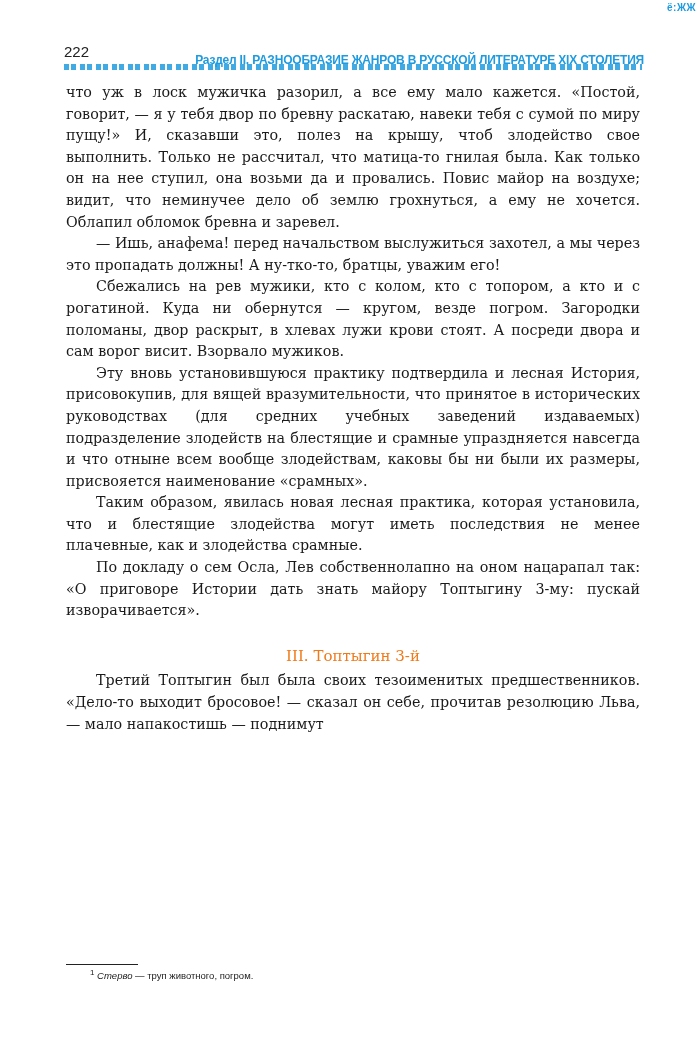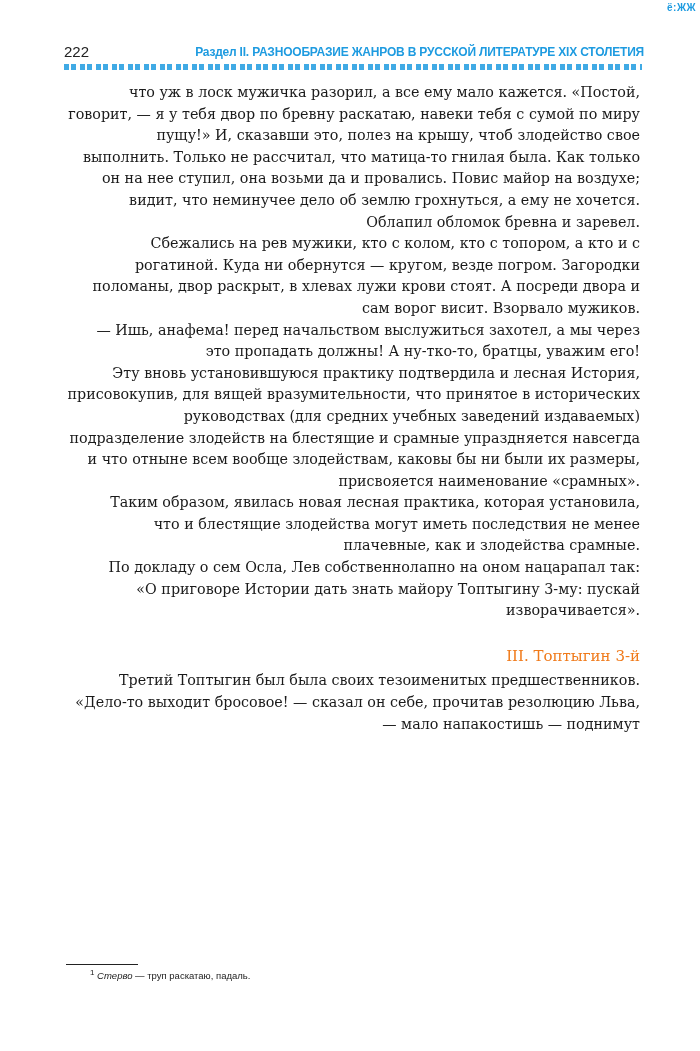--- a/index.html
+++ b/index.html
@@ -3,28 +3,28 @@
 <meta charset="utf-8">
 <style>
   html, body { margin: 0; padding: 0; background: #ffffff; }
   body { width: 700px; height: 1051px; position: relative; overflow: hidden;
          font-family: "DejaVu Serif", "Liberation Serif", serif; color: #1a1a1a; }
   .corner-mark { position: absolute; top: 2px; right: 4px; font-family: "Liberation Sans", sans-serif;
                  font-size: 10px; color: #1e9be0; font-weight: bold; letter-spacing: 0.5px; }
   .running-head { position: absolute; top: 43px; left: 64px; width: 580px; height: 18px; }
   .page-number { position: absolute; left: 0; top: 0; font-family: Liberation Sans, sans-serif;
                  font-size: 15px; color: #222; }
-  .section-title { position: absolute; right: 0; top: 2px; font-family: "Liberation Sans", sans-serif;
+  .section-title { position: absolute; right: 0; top: 10px; font-family: "Liberation Sans", sans-serif;
                    font-size: 12px; color: #1e9be0; font-weight: bold; letter-spacing: -0.2px; white-space: nowrap; text-align: center; }
   .ornament { position: absolute; top: 64px; left: 64px; width: 578px; height: 6px;
               background: repeating-linear-gradient(90deg, #1e9be0 0 5px, transparent 5px 7px, #1e9be0 7px 12px, transparent 12px 16px);
               opacity: 0.85; }
   .body-text { position: absolute; top: 82px; left: 66px; width: 574px;
                font-size: 14.3px; line-height: 21.6px; text-align: justify; }
-  .body-text p { margin: 0; text-indent: 0; text-align: right; }
+  .body-text p { margin: 0; text-indent: 0; }
   .body-text p.indent { text-indent: 30px; }
   .chapter-heading { text-align: center; color: #f07a1a; font-size: 15px; margin: 24px 0 3px 0 !important; text-indent: 0 !important; }
   sup { font-size: 8px; line-height: 0; }
   .footnote-rule { position: absolute; top: 964px; left: 66px; width: 72px; height: 1px; background: #222; }
   .footnote { position: absolute; top: 970px; left: 90px; font-family: "Liberation Sans", sans-serif;
               font-size: 9.5px; color: #222; }
   .footnote i { font-style: italic; }
 </style>
 </head>
 <body>
@@ -32,26 +32,26 @@
 <div class="corner-mark">ё:ЖЖ</div>
 
 <div class="running-head">
   <span class="page-number">222</span>
   <span class="section-title">Раздел II. РАЗНООБРАЗИЕ ЖАНРОВ В РУССКОЙ ЛИТЕРАТУРЕ XIX СТОЛЕТИЯ</span>
 </div>
 <div class="ornament"></div>
 
 <div class="body-text">
   <p>что уж в лоск мужичка разорил, а все ему мало кажется. «Постой, говорит, — я у тебя двор по бревну раскатаю, навеки тебя с сумой по миру пущу!» И, сказавши это, полез на крышу, чтоб злодейство свое выполнить. Только не рассчитал, что матица-то гнилая была. Как только он на нее ступил, она возьми да и провались. Повис майор на воздухе; видит, что неминучее дело об землю грохнуться, а ему не хочется. Облапил обломок бревна и заревел.</p>
+  <p class="indent">— Ишь, анафема! перед начальством выслужиться захотел, а мы через это пропадать должны! А ну-тко-то, братцы, уважим его!</p>
   <p class="indent">Сбежались на рев мужики, кто с колом, кто с топором, а кто и с рогатиной. Куда ни обернутся — кругом, везде погром. Загородки поломаны, двор раскрыт, в хлевах лужи крови стоят. А посреди двора и сам ворог висит. Взорвало мужиков.</p>
-  <p class="indent">— Ишь, анафема! перед начальством выслужиться захотел, а мы через это пропадать должны! А ну-тко-то, братцы, уважим его!</p>
   <p class="indent">Эту вновь установившуюся практику подтвердила и лесная История, присовокупив, для вящей вразумительности, что принятое в исторических руководствах (для средних учебных заведений издаваемых) подразделение злодейств на блестящие и срамные упраздняется навсегда и что отныне всем вообще злодействам, каковы бы ни были их размеры, присвояется наименование «срамных».</p>
   <p class="indent">Таким образом, явилась новая лесная практика, которая установила, что и блестящие злодейства могут иметь последствия не менее плачевные, как и злодейства срамные.</p>
   <p class="indent">По докладу о сем Осла, Лев собственнолапно на оном нацарапал так: «О приговоре Истории дать знать майору Топтыгину 3-му: пускай изворачивается».</p>
   <p class="chapter-heading">III. Топтыгин 3-й</p>
   <p class="indent">Третий Топтыгин был была своих тезоименитых предшественников. «Дело-то выходит бросовое! — сказал он себе, прочитав резолюцию Льва, — мало напакостишь — поднимут</p>
 </div>
 
 <div class="footnote-rule"></div>
 <div class="footnote">
   <sup>1</sup>
-  <i>Стерво</i><span> — труп раскатаю, падаль.</span>
+  <i>Стерво</i><span> — труп животного, погром.</span>
 </div>
 
 </body></html>

